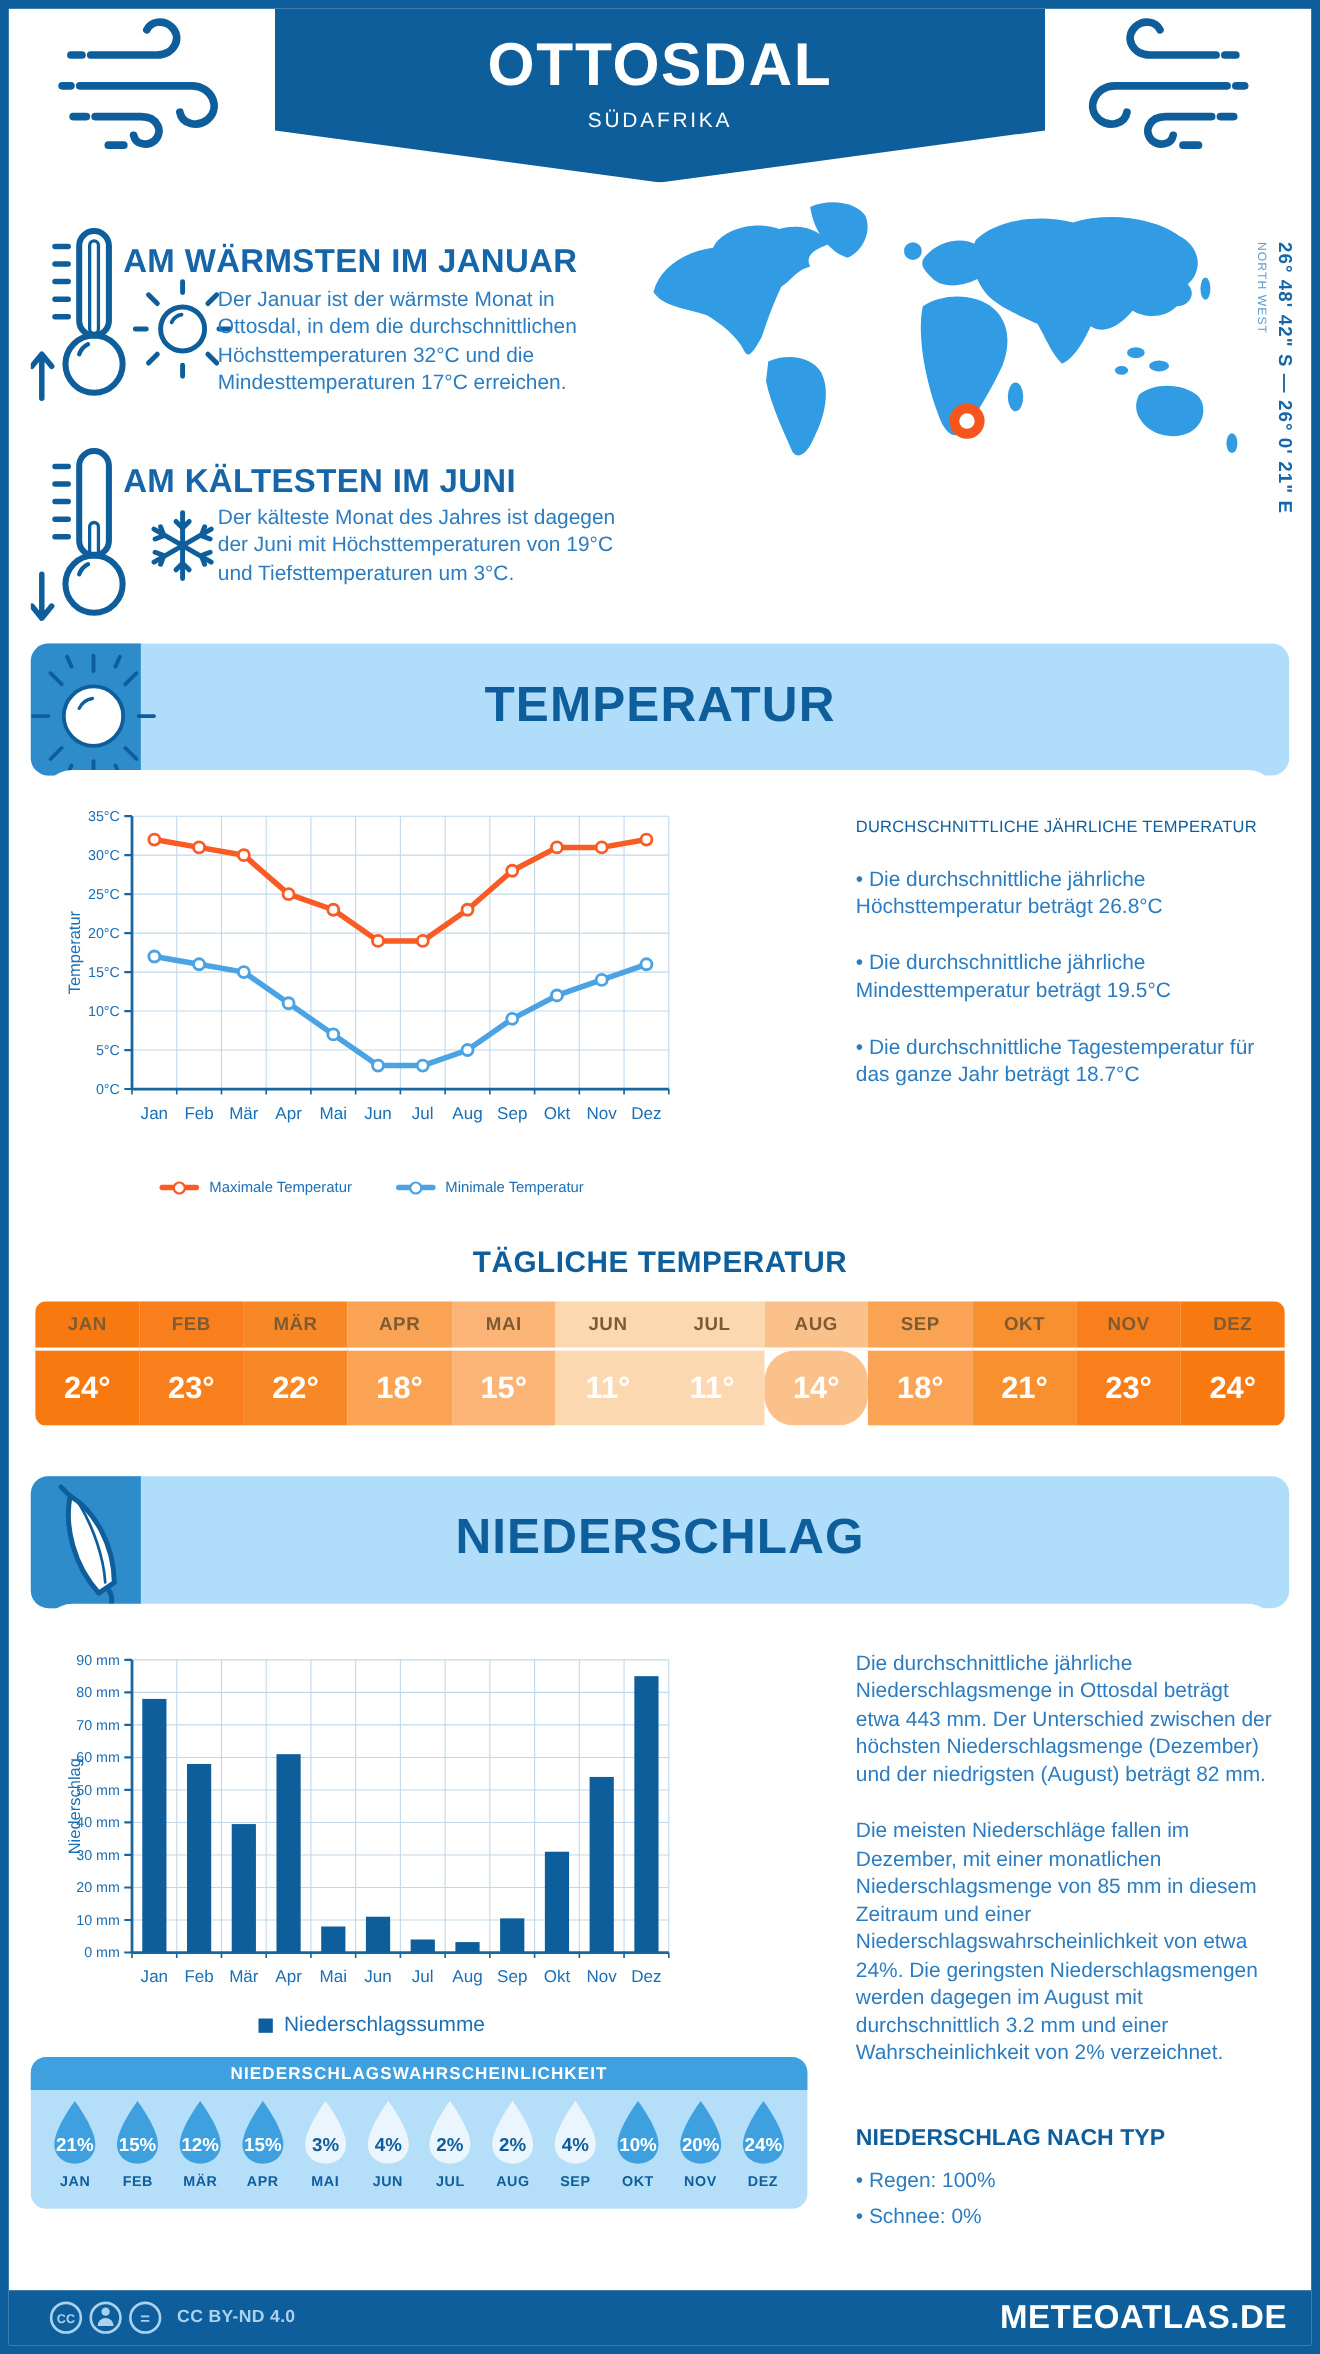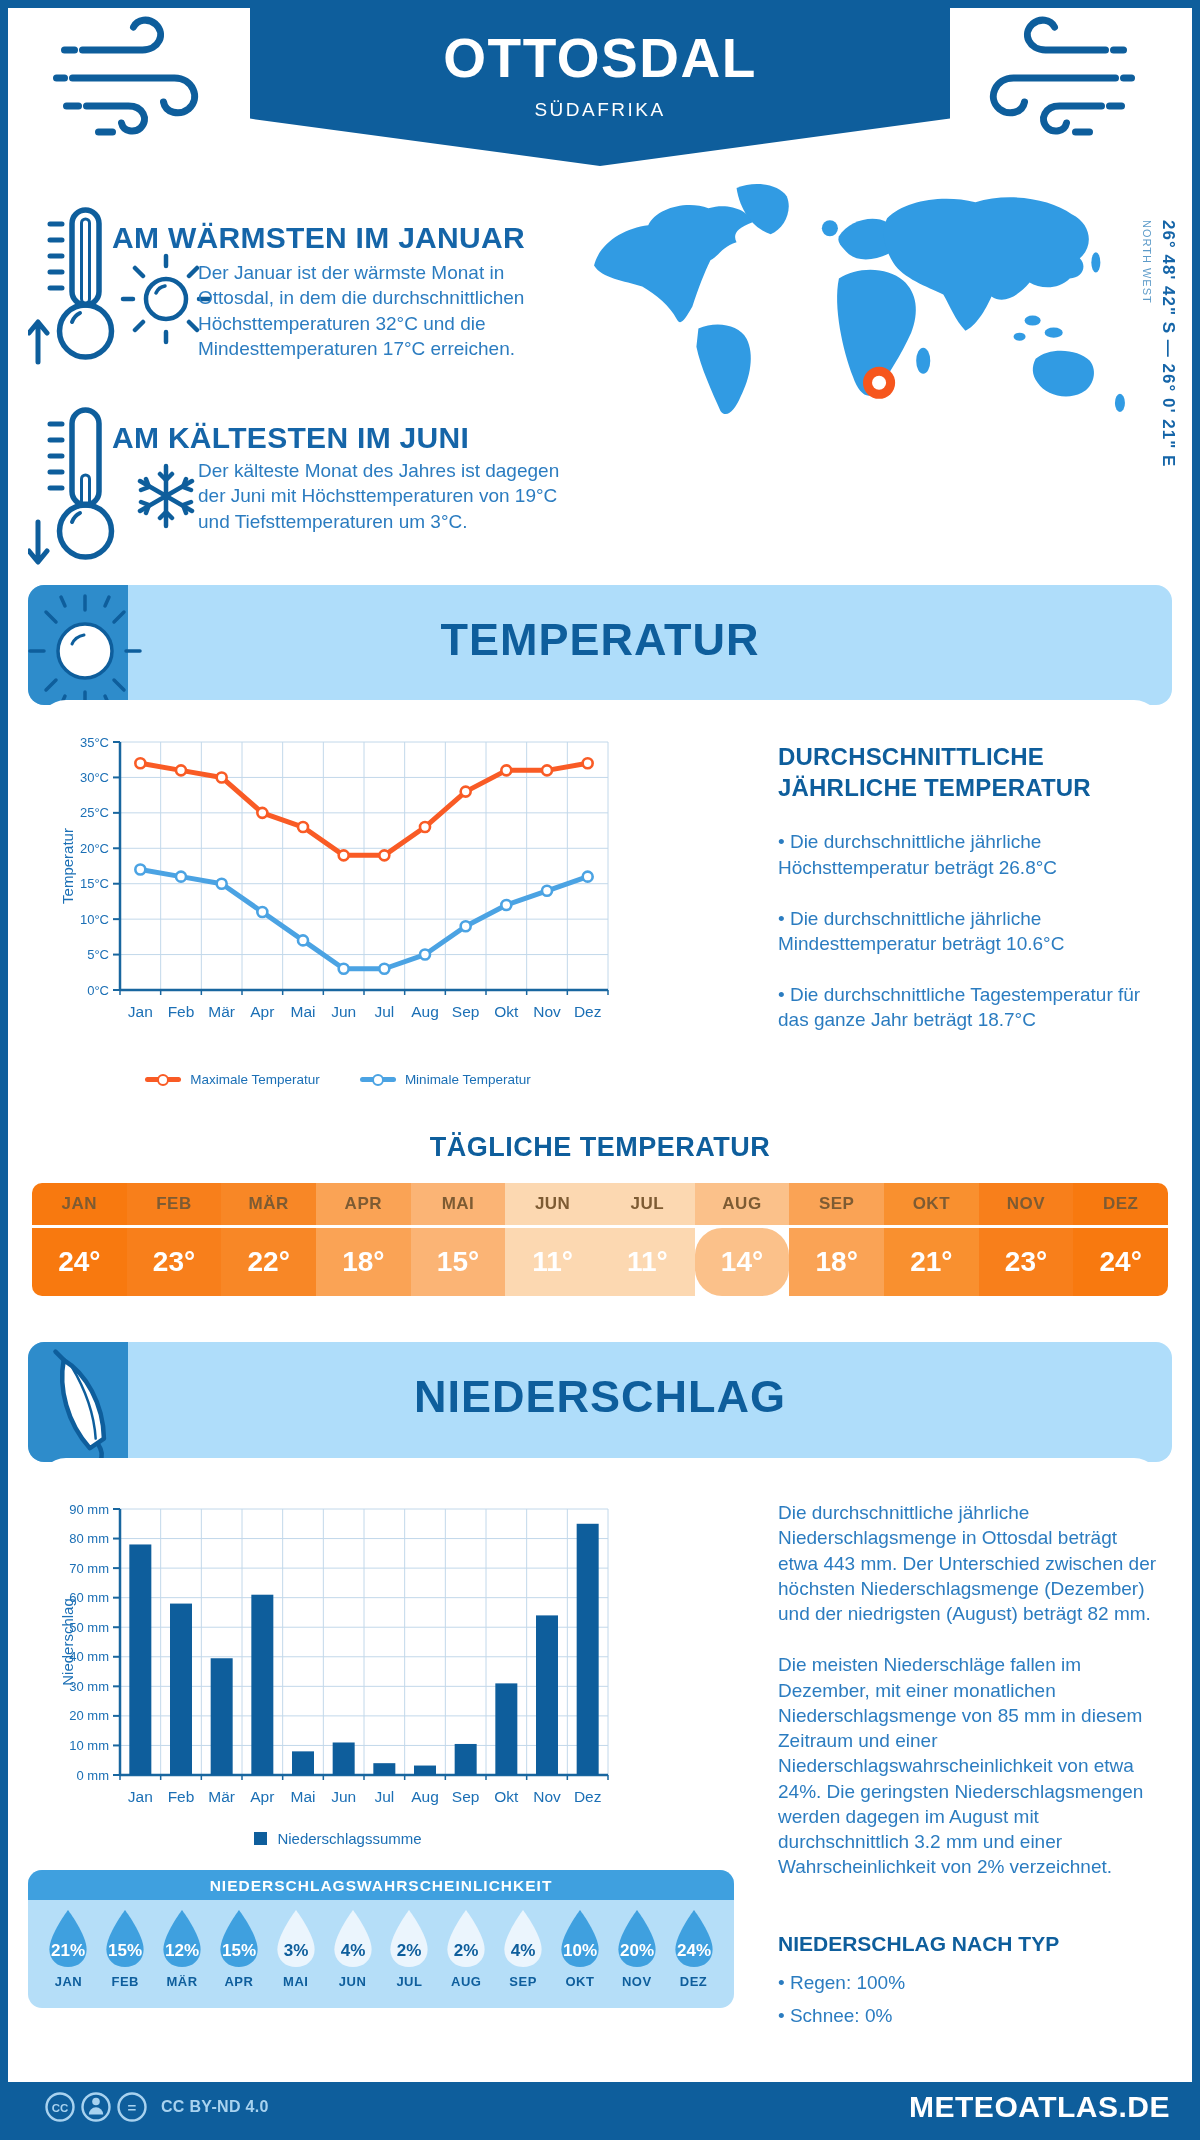--- a/index.html
+++ b/index.html
@@ -45,30 +45,30 @@
   .panel1{top:692px;height:392px;} .panel2{top:1450px;height:560px;}
   .tab-icon1{left:12px;top:580px;width:130px;height:130px;}
   .tab-icon2{left:18px;top:1340px;width:120px;height:130px;}
 
   
   .chart{left:50px;width:560px;}
   #temp-chart{top:720px;height:320px;}
   #precip-chart{top:1487px;height:340px;}
   .legend{left:50px;width:560px;display:flex;justify-content:center;align-items:center;gap:40px;
     font-size:13.5px;color:#1B6FB5;}
-  #temp-legend{top:1064px;} #precip-legend{top:1822px;gap:10px;font-size:15px;}
+  #temp-legend{top:1064px;} #precip-legend{top:1822px;gap:10px;font-size:19px;}
   .legend-item{display:flex;align-items:center;gap:9px;}
   .legend-line{display:inline-block;width:36px;height:5px;border-radius:3px;position:relative;}
   .legend-dot{position:absolute;left:50%;top:50%;width:8px;height:8px;border-radius:50%;
     background:#fff;border:2.5px solid #999;transform:translate(-50%,-50%);}
   .legend-square{display:inline-block;width:13px;height:13px;}
 
   
   .summary{left:770px;top:734px;width:392px;}
-  .summary-title{font-size:24px;font-weight:700;color:var(--primary,#0E5E9C);line-height:1.28;letter-spacing:.2px;}
+  .summary-title{font-size:15px;font-weight:400;color:var(--primary,#0E5E9C);line-height:1.28;letter-spacing:.2px;}
   .summary .bullet{margin-top:26px;font-size:19px;line-height:1.32;color:var(--body_text,#2B7CC0);}
 
   
   .daily-title{left:0;top:1124px;width:1184px;text-align:center;font-size:27px;font-weight:800;
     color:var(--primary,#0E5E9C);letter-spacing:.5px;}
   .daily-table{left:24px;top:1175px;width:1136px;border-radius:10px;overflow:hidden;}
   .daily-row{display:grid;grid-template-columns:repeat(12,1fr);}
   .daily-month{height:42px;display:flex;align-items:center;justify-content:center;
     font-size:17px;font-weight:700;color:var(--table_month,#7D5B33);letter-spacing:.5px;
     border-bottom:3px solid #fff;}
@@ -313,21 +313,21 @@
       <span class="legend-line" style="background: rgb(75, 163, 227);">
           <span class="legend-dot" style="border-color: rgb(75, 163, 227);"></span>
         </span>
       <span>Minimale Temperatur</span>
     </div>
   </div>
 
   <aside class="abs summary">
     <div class="summary-title">DURCHSCHNITTLICHE JÄHRLICHE TEMPERATUR</div>
     <div class="bullet">• Die durchschnittliche jährliche Höchsttemperatur beträgt 26.8°C</div>
-    <div class="bullet">• Die durchschnittliche jährliche Mindesttemperatur beträgt 10.6°C</div>
+    <div class="bullet">• Die durchschnittliche jährliche Mindesttemperatur beträgt 19.5°C</div>
     <div class="bullet">• Die durchschnittliche Tagestemperatur für das ganze Jahr beträgt 18.7°C</div>
   </aside>
 
   <div class="abs daily-title">TÄGLICHE TEMPERATUR</div>
   <div class="abs daily-table">
     <div class="daily-row" id="daily-months">
         <div class="daily-month" style="background: rgb(248, 121, 15);">JAN</div>
         <div class="daily-month" style="background: rgb(248, 127, 27);">FEB</div>
         <div class="daily-month" style="background: rgb(248, 135, 38);">MÄR</div>
         <div class="daily-month" style="background: rgb(250, 163, 85);">APR</div>

